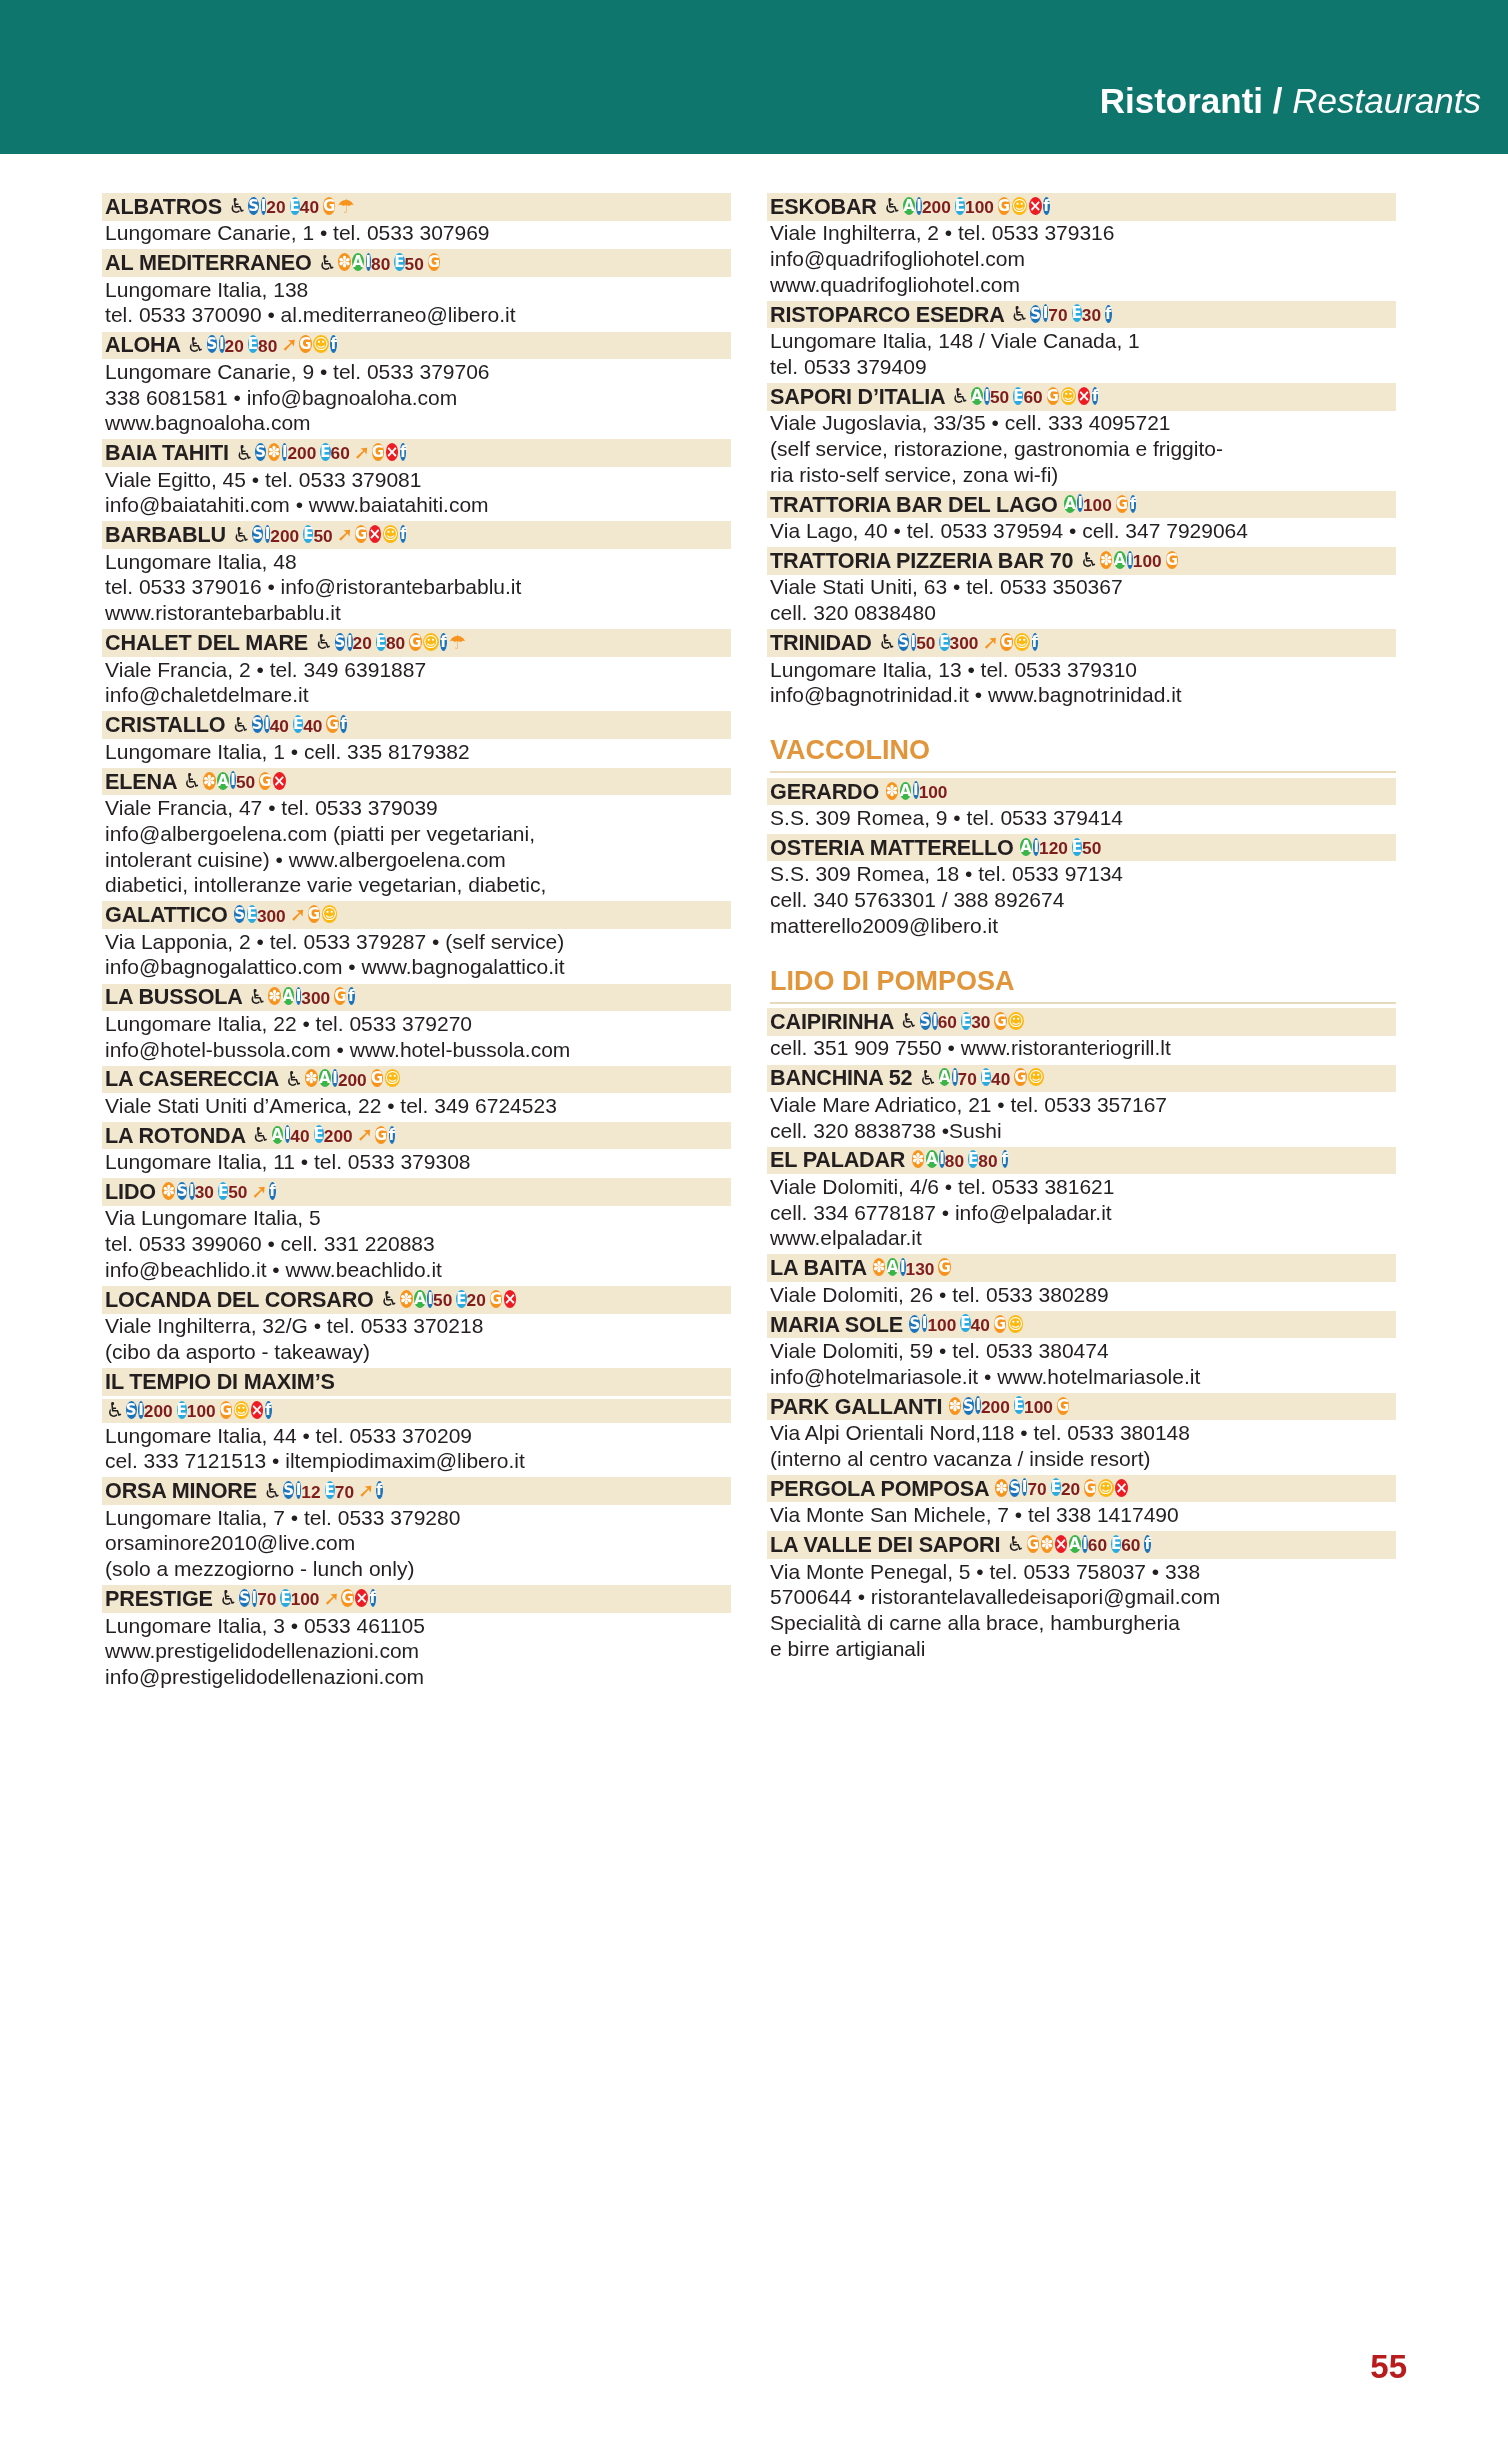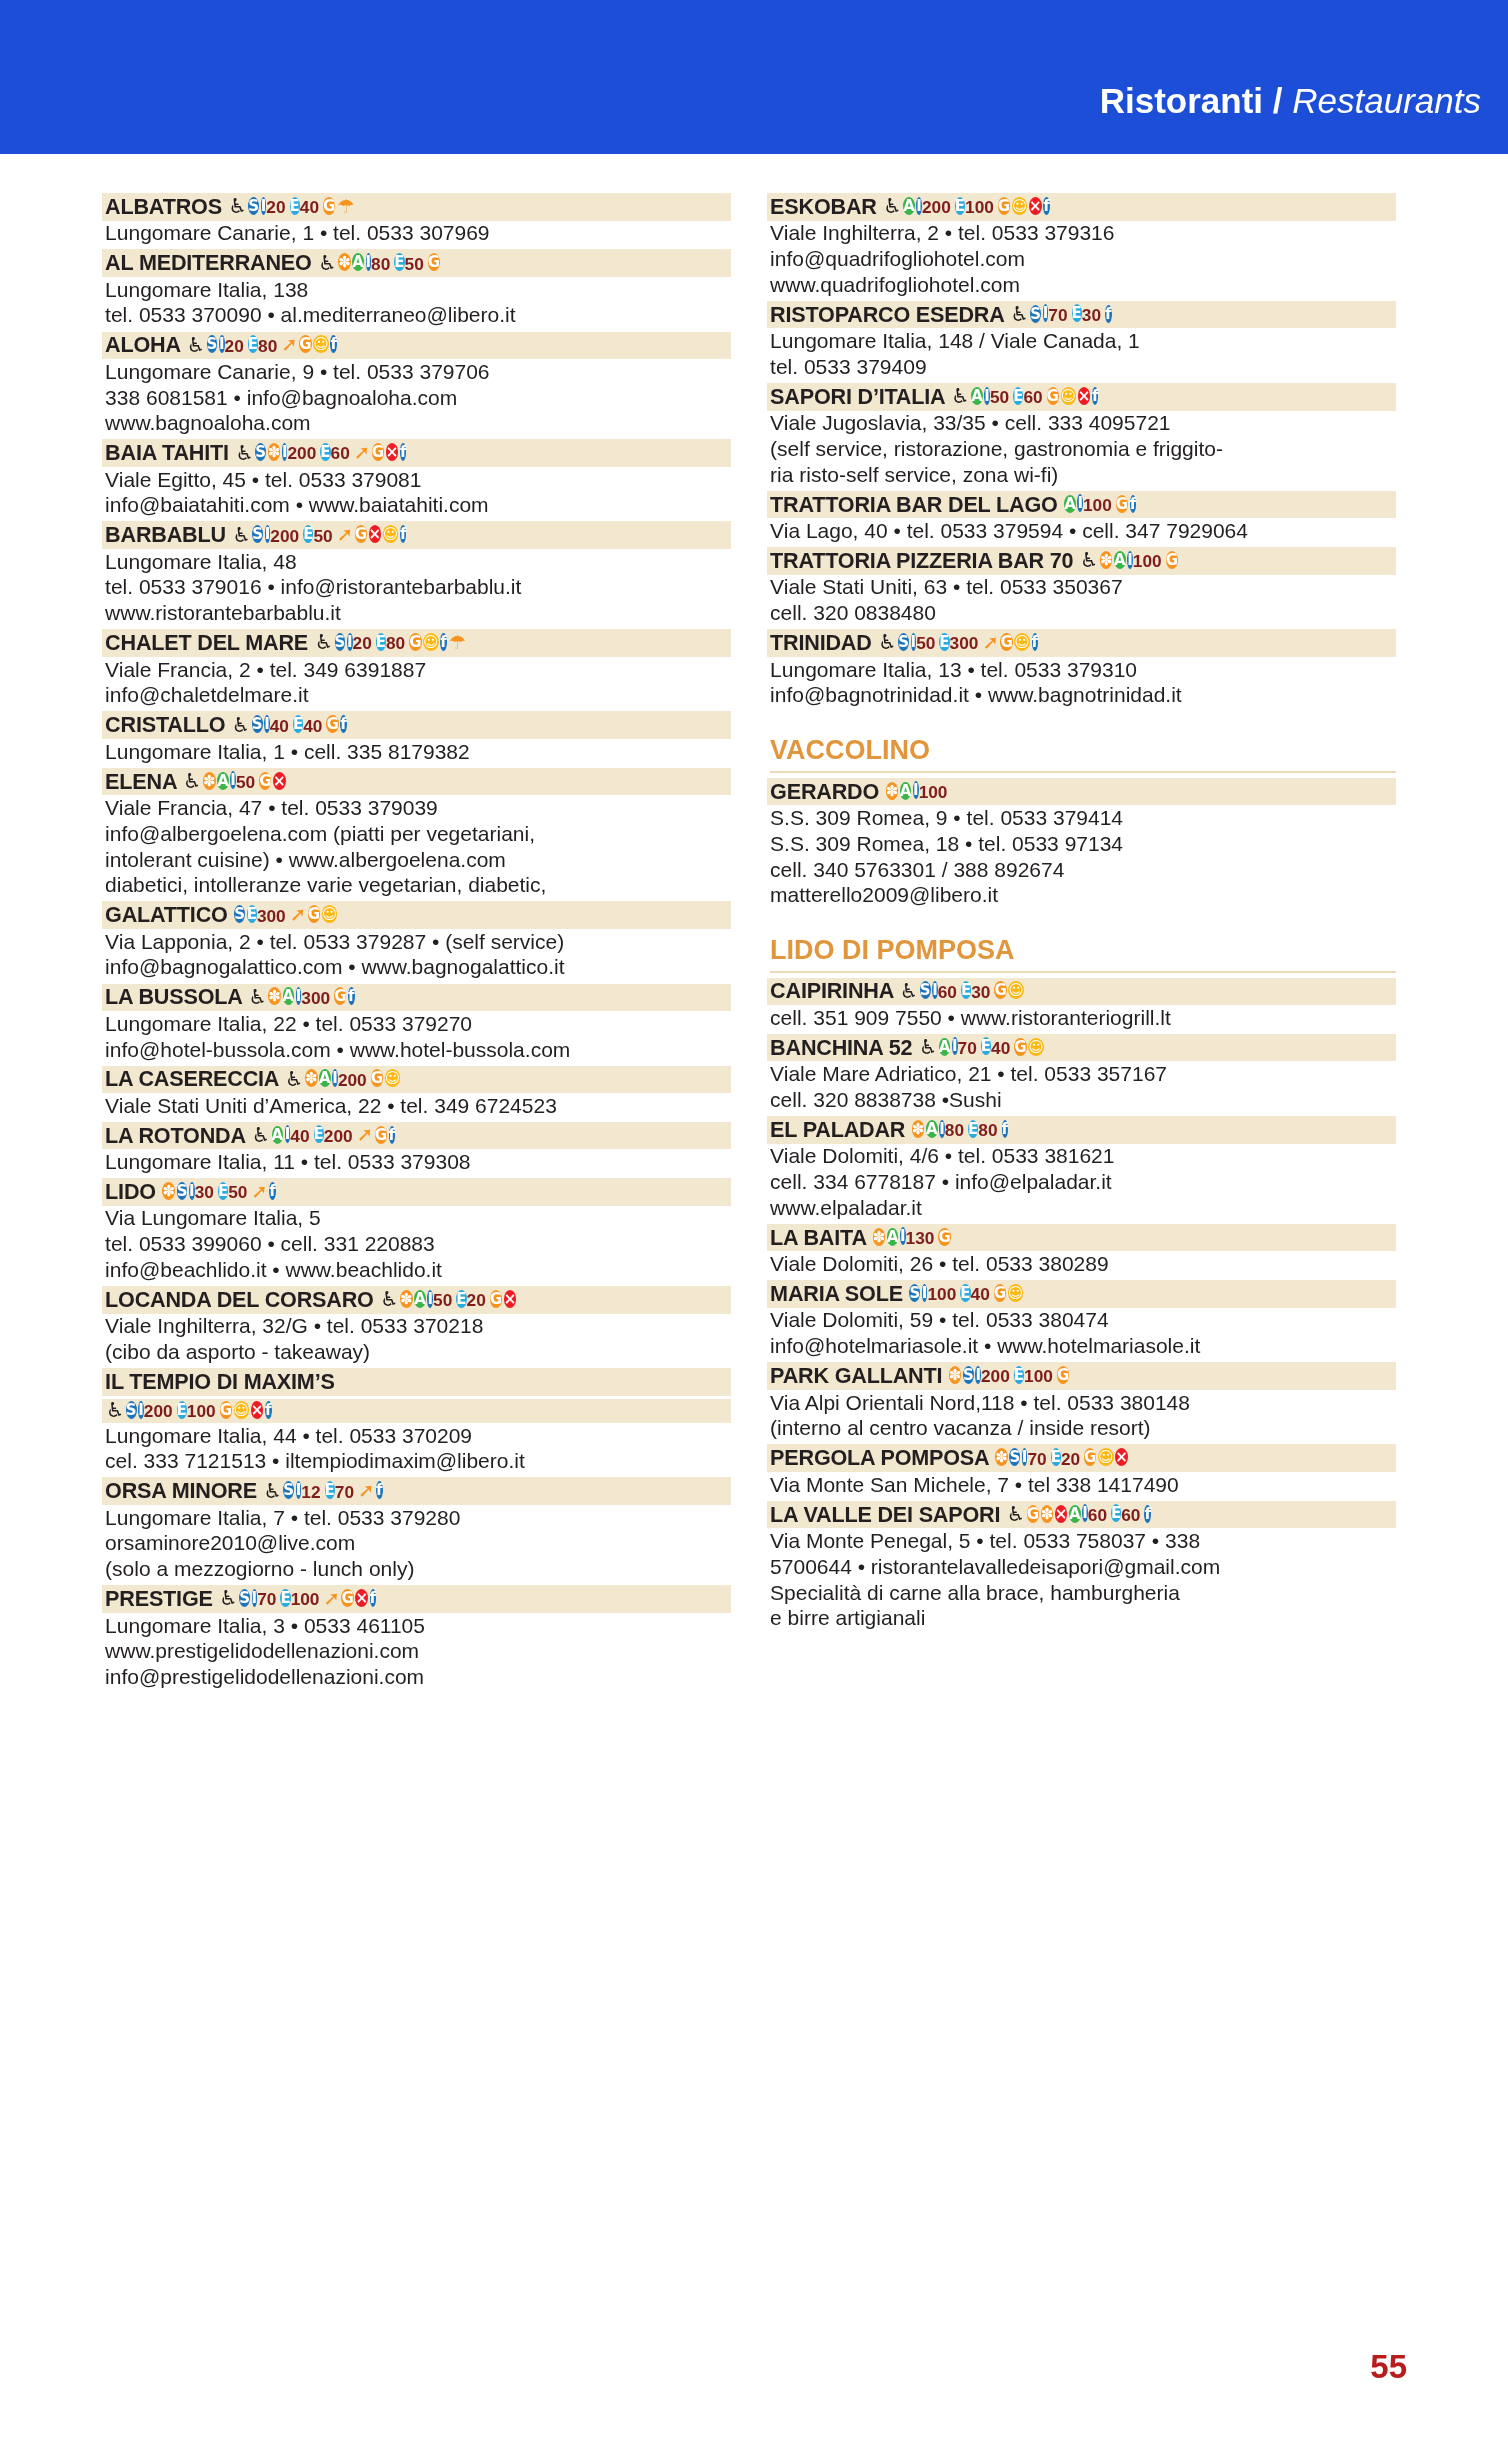--- a/index.html
+++ b/index.html
@@ -10,21 +10,21 @@
     background: #ffffff;
     font-family: "Liberation Sans", sans-serif;
     color: #231f20;
   }
   .page { position: relative; width: 1509px; min-height: 2438px; }
 
   
   .header {
     width: 1509px;
     height: 154px;
-    background: #1d4ed8;
+    background: #0f766e;
     position: relative;
   }
   .header-title {
     position: absolute;
     right: 28px;
     bottom: 33px;
     font-size: 35px;
     color: #ffffff;
     white-space: nowrap;
   }
@@ -272,20 +272,21 @@
           <div class="nameline"><span class="name">TRINIDAD </span><span class="ico"><span class="wheel">♿</span></span><span class="ico"><span class="circle c-blue">S</span></span><span class="ico"><span class="circle c-blue">I</span><span class="num">50</span></span><span class="ico"><span class="circle c-lblue">E</span><span class="num">300</span></span><span class="ico"><span class="arrow">➚</span></span><span class="ico"><span class="circle c-orange">G</span></span><span class="ico"><span class="circle c-yellow">☺</span></span><span class="ico"><span class="circle c-blue">f</span></span></div>
           <div class="detail">Lungomare Italia, 13 • tel. 0533 379310</div>
           <div class="detail">info@bagnotrinidad.it • www.bagnotrinidad.it</div>
         </div>
         <div class="section-head">VACCOLINO</div>
         <div class="entry">
           <div class="nameline"><span class="name">GERARDO </span><span class="ico"><span class="circle c-orange">✽</span></span><span class="ico"><span class="circle c-green">A</span></span><span class="ico"><span class="circle c-blue">I</span><span class="num">100</span></span></div>
           <div class="detail">S.S. 309 Romea, 9 • tel. 0533 379414</div>
         </div>
         <div class="entry">
+          <div class="nameline"><span class="name">OSTERIA MATTERELLO </span><span class="ico"><span class="circle c-green">A</span></span><span class="ico"><span class="circle c-blue">I</span><span class="num">120</span></span><span class="ico"><span class="circle c-lblue">E</span><span class="num">50</span></span></div>
           <div class="detail">S.S. 309 Romea, 18 • tel. 0533 97134</div>
           <div class="detail">cell. 340 5763301 / 388 892674</div>
           <div class="detail">matterello2009@libero.it</div>
         </div>
         <div class="section-head">LIDO DI POMPOSA</div>
         <div class="entry">
           <div class="nameline"><span class="name">CAIPIRINHA </span><span class="ico"><span class="wheel">♿</span></span><span class="ico"><span class="circle c-blue">S</span></span><span class="ico"><span class="circle c-blue">I</span><span class="num">60</span></span><span class="ico"><span class="circle c-lblue">E</span><span class="num">30</span></span><span class="ico"><span class="circle c-orange">G</span></span><span class="ico"><span class="circle c-yellow">☺</span></span></div>
           <div class="detail">cell. 351 909 7550 • www.ristoranteriogrill.lt</div>
         </div>
         <div class="entry">

